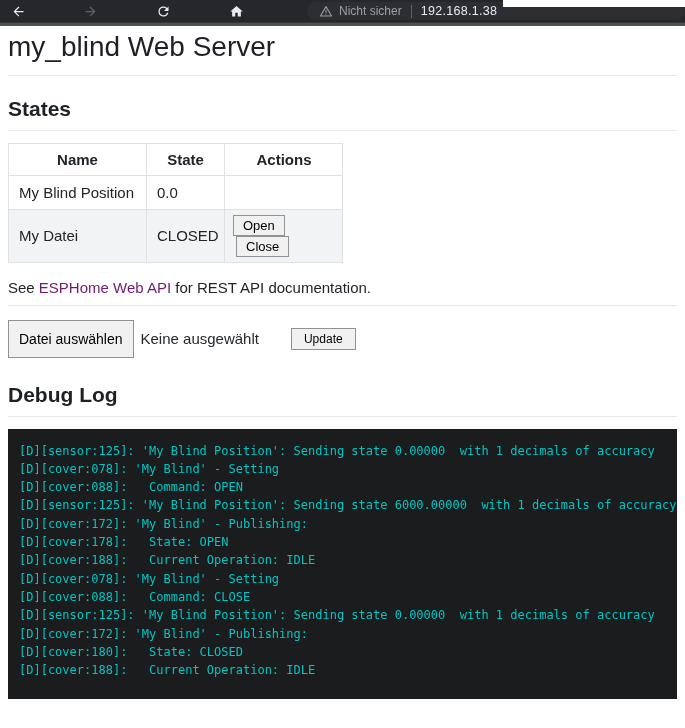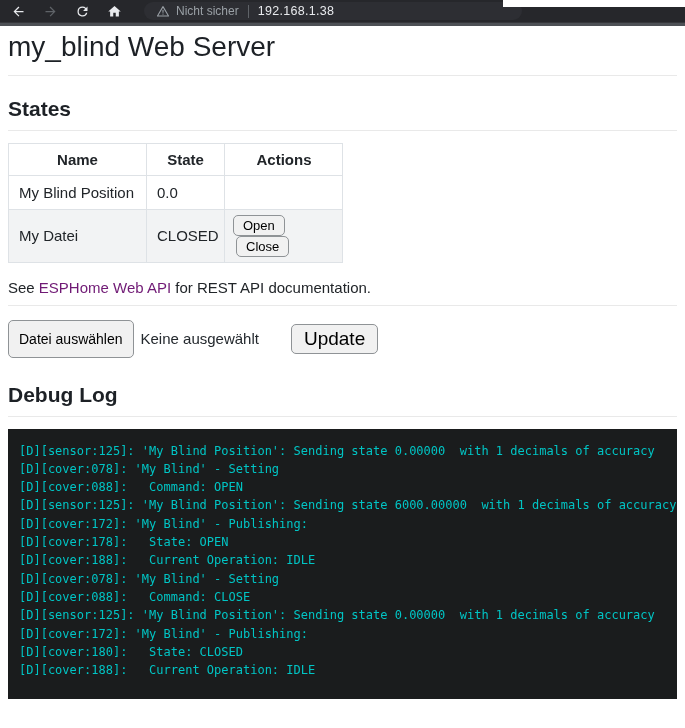--- a/index.html
+++ b/index.html
@@ -1,21 +1,21 @@
 <!DOCTYPE html>
 <html><head>
 <meta charset="utf-8">
 <style>
   * { margin:0; padding:0; box-sizing:border-box; }
   html,body { width:685px; height:728px; overflow:hidden; background:#fff;
               font-family:"Liberation Sans", sans-serif; color:#212529; }
 
   
   .chrome { position:relative; height:22px; background:#26272b;
-            display:flex; align-items:center; padding-left:10px; }
+            display:flex; align-items:center; padding-left:10px;justify-content:space-between; }
   .white-corner { position:absolute; top:0; right:0; width:182px; height:7px; background:#fff; }
   .nav-icon { width:16px; height:16px; margin-right:16px; display:inline-flex;
               align-items:center; justify-content:center; flex:0 0 auto; }
   .omnibox { display:flex; align-items:center; height:18px; background:#2d2e33;
              border-radius:10px; padding:0 12px; margin-left:6px; width:378px; }
   .sec-label { color:#9aa0a6; font-size:12px; margin-left:6px; white-space:nowrap; }
   .divider { width:1px; height:13px; background:#5f6368; margin:0 9px; }
   .url-text { color:#e8eaed; font-size:12.5px; letter-spacing:.3px; white-space:nowrap; }
   .chrome-strip { height:4px; background:#4d5055; border-top:1px solid #35363a; }
 
@@ -31,30 +31,30 @@
   
   table { border-collapse:collapse; table-layout:fixed; width:334px; margin-top:12px; font-size:15px; }
   th, td { border:1px solid #dee2e6; }
   th { font-weight:700; text-align:center; padding:7px 6px; }
   td { padding:8px 10px; text-align:left; }
   .col-name { width:138px; } .col-state { width:78px; } .col-actions { width:118px;padding-left:7px; }
   tbody tr:nth-child(2) { background:#f2f3f4; }
   td.actions-cell { padding:5px 8px; }
 
   .native-btn { font-family:inherit; font-size:13px; color:#000; background:#f1f1f1;
-                border:1px solid #8f9396; border-radius:5px; padding:2px 9px; cursor:pointer; }
+                border:1px solid #8f9396; border-radius:0; padding:2px 9px; cursor:pointer; }
   .native-btn + .native-btn { margin-left:3px; }
 
   .api-note { font-size:15px; margin-top:16px; }
   .api-note a { color:#701a75; text-decoration:none; }
 
   .ota-row { margin-top:14px; display:flex; align-items:center; }
   .file-btn { font-size:14px; padding:10px 10px; }
   .file-status { font-size:15px; color:#24292e; margin-left:7px; }
-  .update-btn { font-size:19px; padding:3px 12px; margin-left:32px; }
+  .update-btn { font-size:12px; padding:3px 12px; margin-left:32px; }
 
   
   .log { margin-top:12px; background:#1a1c1d; color:#00c5c5; height:270px; overflow:hidden;
          font-family:"DejaVu Sans Mono", monospace; font-size:12px; line-height:18.3px;
          padding:13px 11px; }
   .log-line { white-space:pre; }
 </style>
 </head>
 <body>
 

